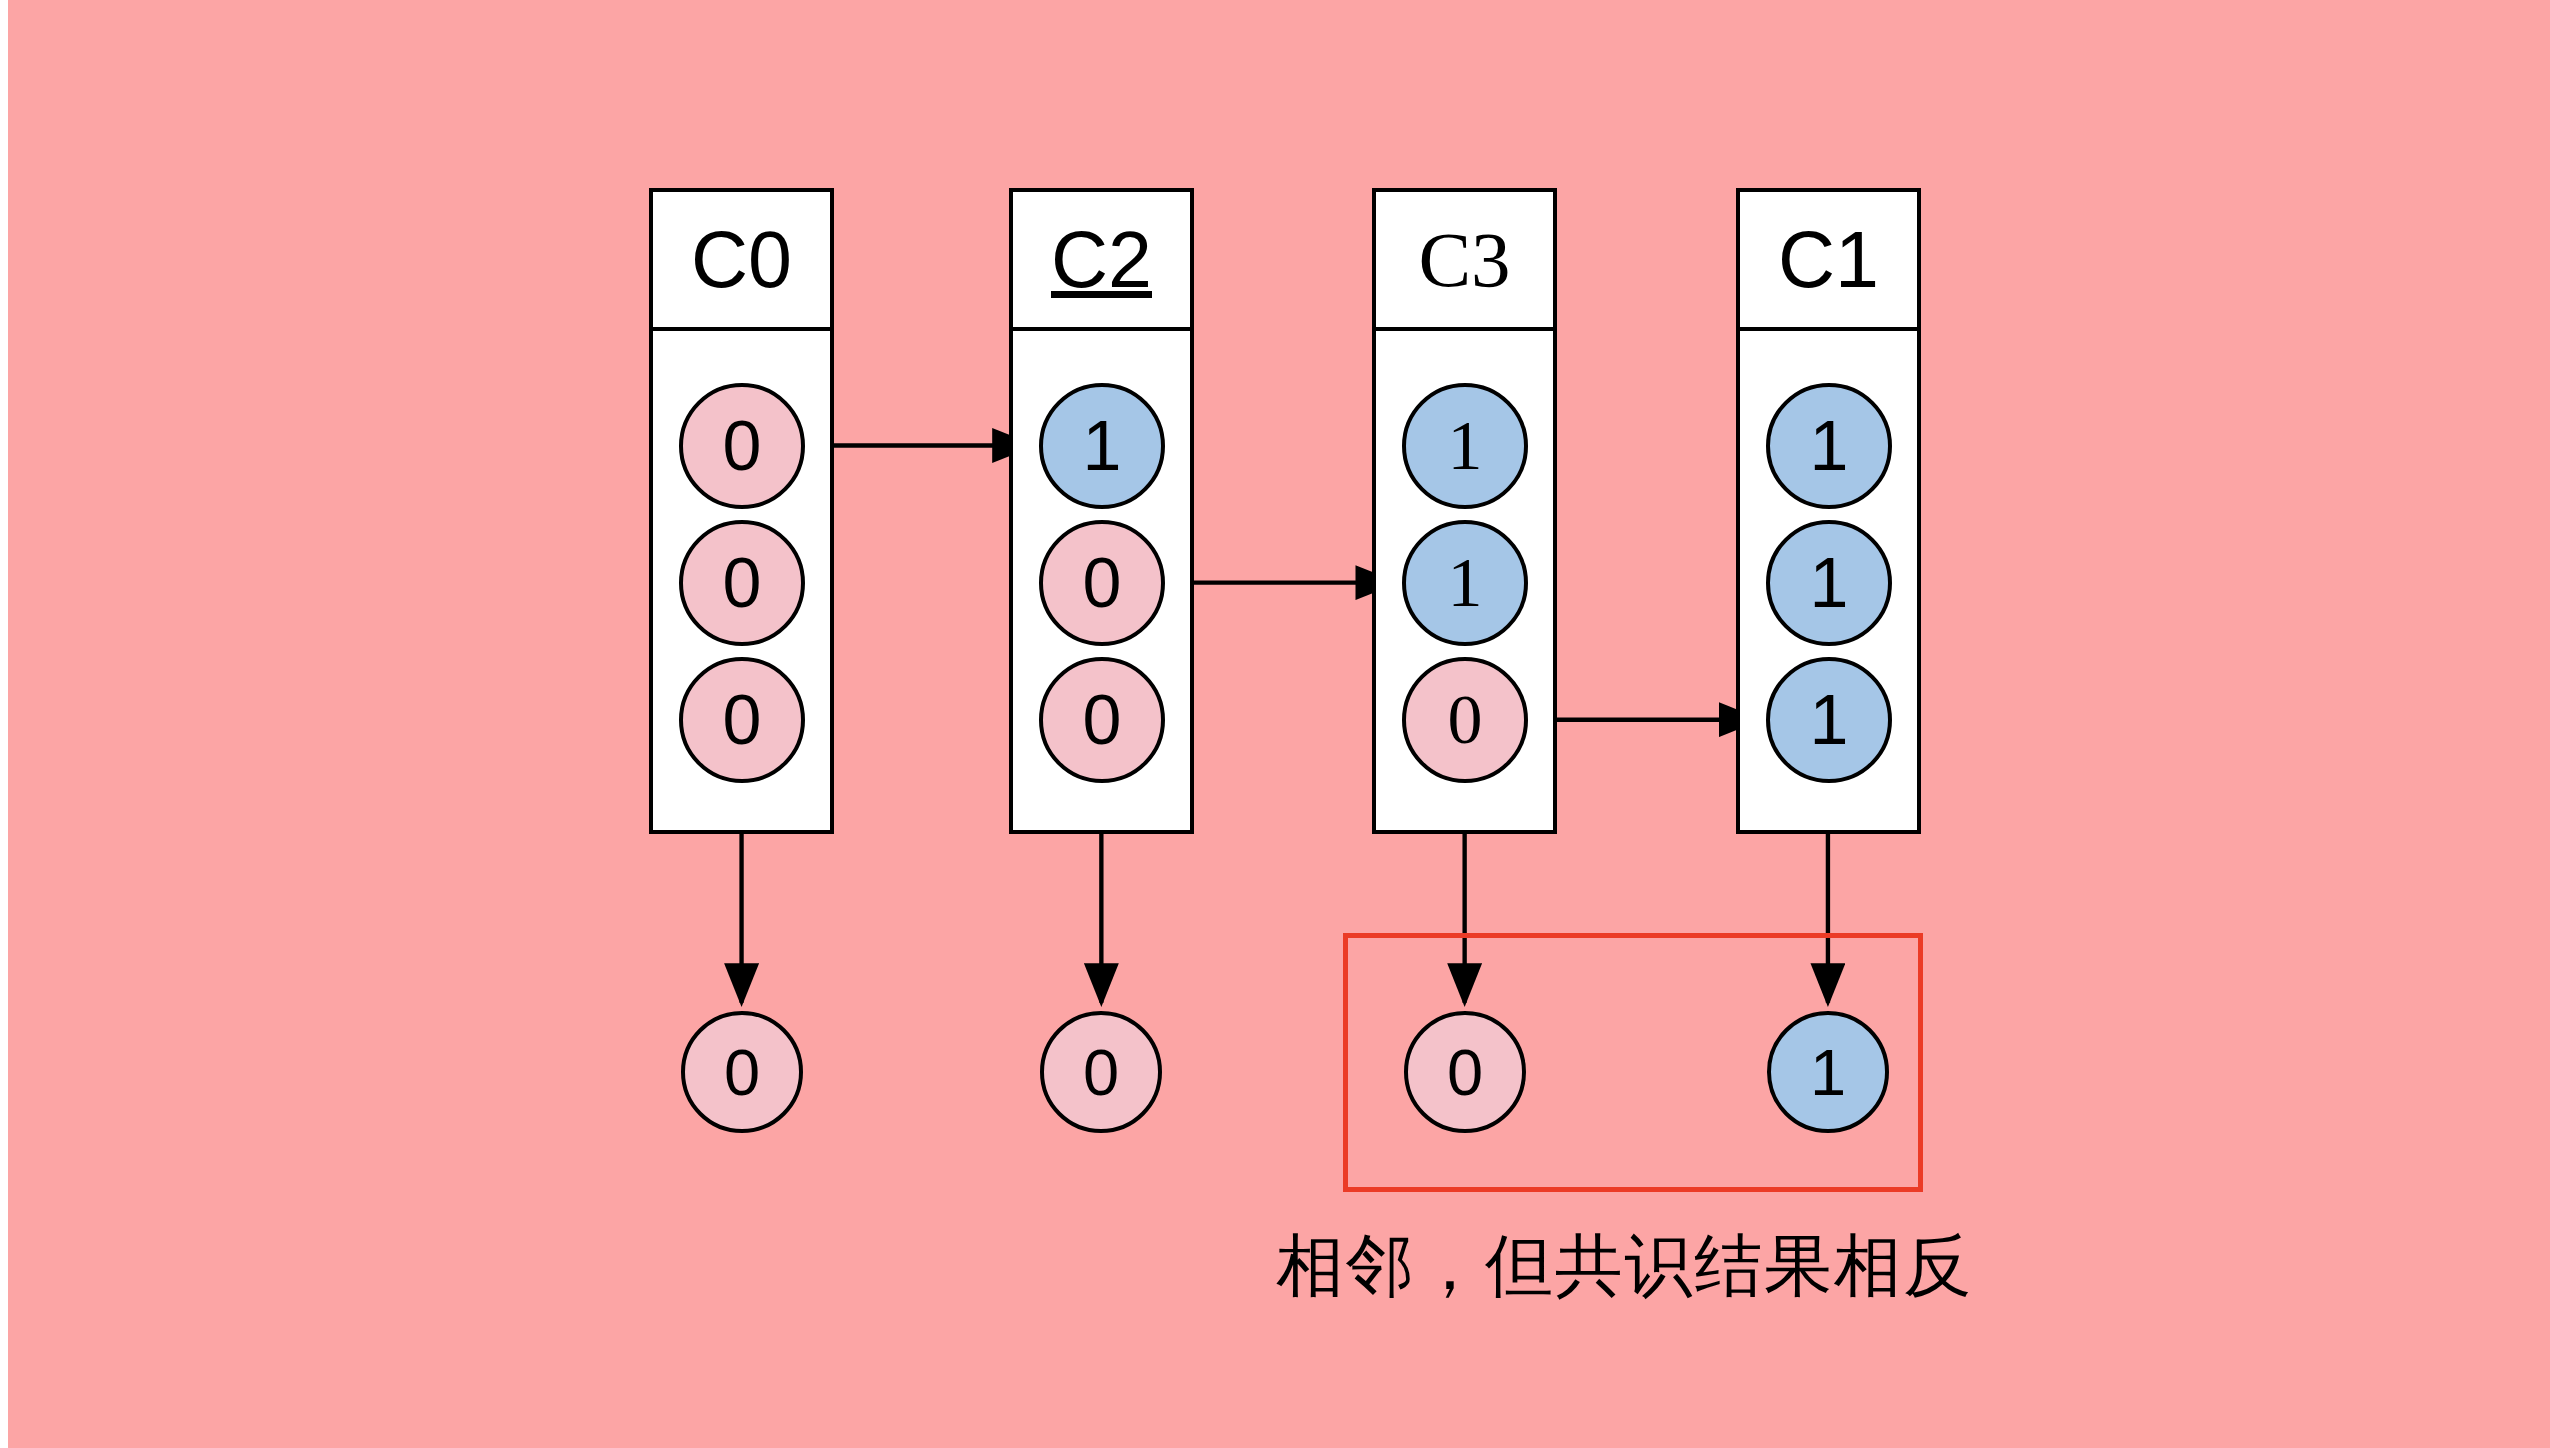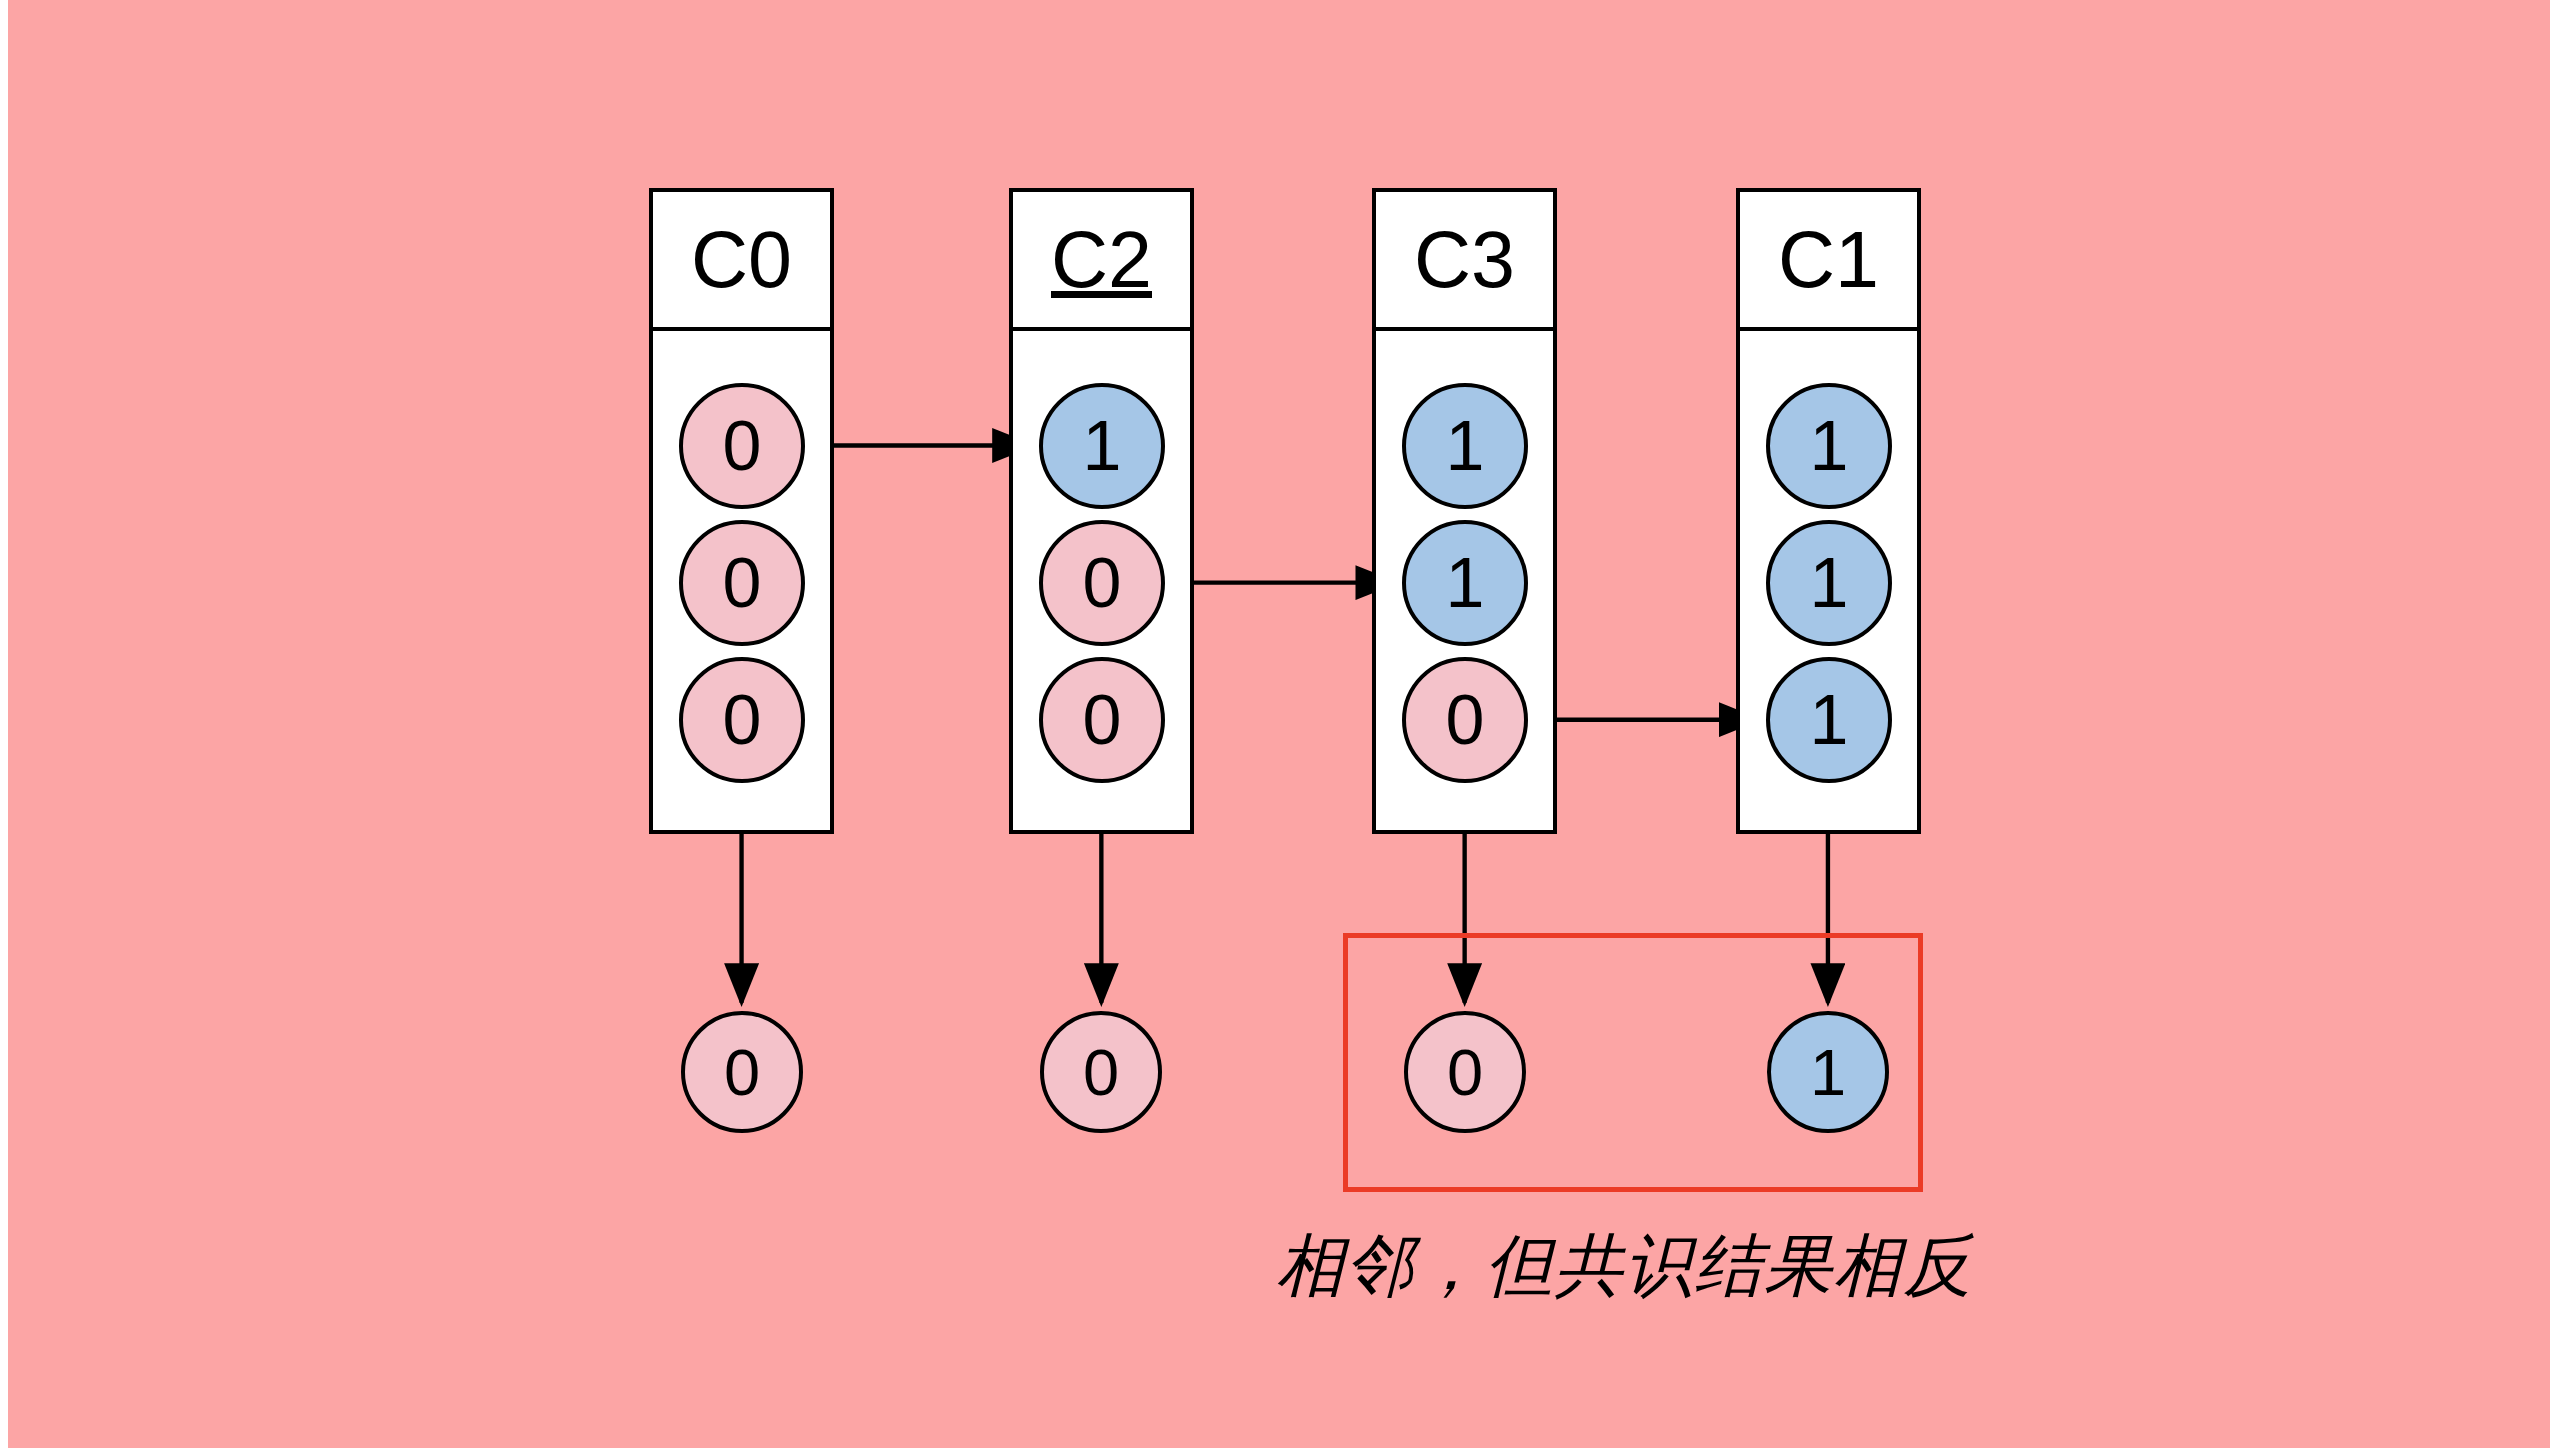--- a/index.html
+++ b/index.html
@@ -23,21 +23,21 @@
     width: 2550px; height: 1449px;
     pointer-events: none;
   }
   .col {
     position: absolute;
     top: 188px;
     width: 185px;
   }
   .col-c0 { left: 641px; }
   .col-c2 { left: 1001px; text-decoration: underline; }
-  .col-c3 { left: 1364px; }
+  .col-c3 { left: 1364px; font-family: Liberation Serif, serif; }
   .col-c1 { left: 1728px; }
   .col-header {
     width: 185px;
     height: 143px;
     border: 4.4px solid #000;
     background: #fff;
     display: flex;
     align-items: center;
     justify-content: center;
     font-size: 79px;
@@ -93,21 +93,20 @@
     background: transparent;
   }
   .caption {
     position: absolute;
     left: 1268px;
     top: 1221px;
     font-size: 68px;
     color: #000;
     white-space: nowrap;
     letter-spacing: 1.7px;
-    font-style: italic;
   }
 </style>
 </head>
 <body>
 
 <div class="canvas">
 
   <svg class="arrow-layer" viewBox="0 0 2920 1659" xmlns="http://www.w3.org/2000/svg">
     <defs>
       <marker id="ah" markerWidth="10" markerHeight="8" refX="9" refY="4" orient="auto" markerUnits="strokeWidth">

